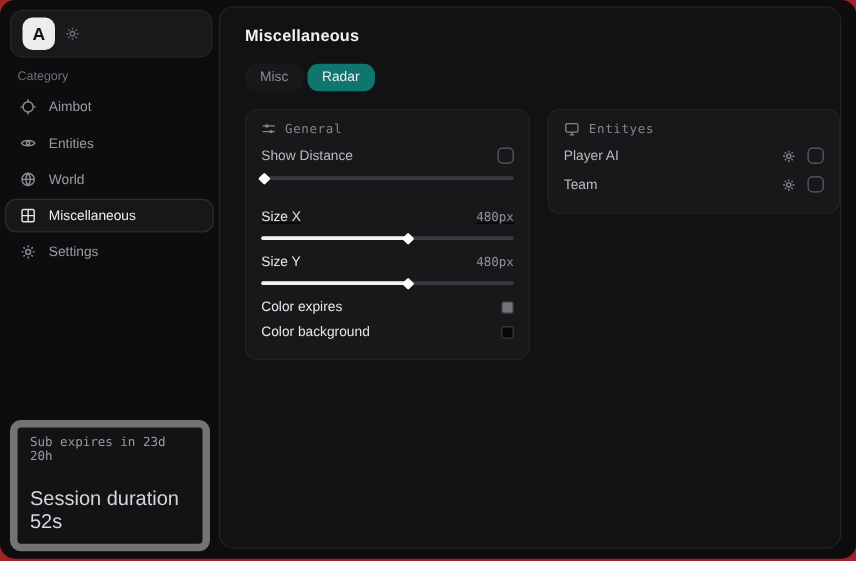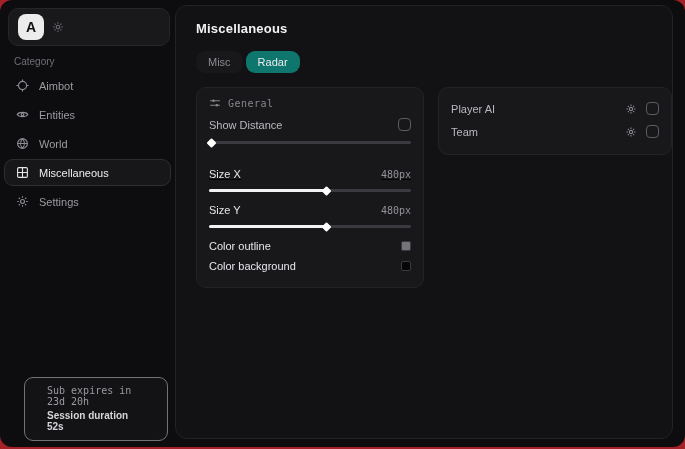--- a/index.html
+++ b/index.html
@@ -36,26 +36,26 @@
   .nav { position:absolute; left:4px; right:4px; top:72px; display:flex; flex-direction:column; gap:2px; }
   .nav-item {
     height:27px; display:flex; align-items:center; gap:10px;
     padding:0 11px; border-radius:9px; border:1px solid transparent;
     color:#9b9ba1; font-size:11px; cursor:pointer;
   }
   .nav-item .nico { display:flex; color:#8d8d94; }
   .nav-item.active { background:#17171a; border-color:#2d2d32; color:#ededf0; }
   .nav-item.active .nico { color:#e5e5e8; }
   .subbox {
-    position:absolute; left:24px; right:7px; bottom:6px;
-    background:#131316; border:1px solid #737373; border-radius:9px;
-    padding:7px 22px 8px;
+    position:absolute; left:8px; right:7px; bottom:6px;
+    background:#131316; border:6px solid #737373; border-radius:9px;
+    padding:7px 10px 8px;
   }
   .subline1 { color:#9a9aa0; font-size:10px; font-family:"DejaVu Sans Mono", monospace; }
-  .subline2 { color:#d6d6da; font-size:10px; font-weight:bold; margin-top:3px; }
+  .subline2 { color:#d6d6da; font-size:16px; font-weight:normal; margin-top:20px; }
   
   .main {
     position:absolute; left:175px; top:5px; right:12px; bottom:8px;
     background:#121214; border:1px solid #232327; border-radius:12px;
     padding:15px 0 0 20px;
   }
   .page-title { color:#f2f2f4; font-size:13px; font-weight:bold; letter-spacing:.2px; }
   .tabs { display:flex; gap:3px; margin-top:15px; }
   .tab {
     font-size:11px; padding:5px 12px; border-radius:9px; cursor:pointer;
@@ -205,31 +205,40 @@
 
         <div class="row" style="height:20px; margin-top:4px;justify-content:space-between;">
           <span class="row-label bright">Size Y</span>
           <span class="val">480px</span>
         </div>
         <div class="slider">
           <div class="fill" style="width: 58%;"></div>
         </div>
 
         <div class="row" style="height:20px;">
-          <span class="row-label bright">Color outline</span>
+          <span class="row-label bright">Color expires</span>
           <span class="swatch" style="background: rgb(116, 116, 122);"></span>
         </div>
 
         <div class="row" style="height:20px;">
           <span class="row-label bright">Color background</span>
           <span class="swatch" style="background: rgb(6, 6, 7);"></span>
         </div>
       </div>
 
       <div class="card card-entities">
+        <div class="card-head">
+          <span>
+            <svg width="13" height="12" viewBox="0 0 16 16" fill="none" stroke="currentColor" stroke-width="1.4">
+              <rect x="1.5" y="2.5" width="13" height="9" rx="1.5"></rect>
+                <path d="M5.5 14.5h5M8 11.5v3"></path>
+            </svg>
+          </span>
+          <span class="card-title">Entityes</span>
+        </div>
 
 
         <div class="row">
           <span class="row-label">Player AI</span>
           <span class="controls">
             <span class="gear">
               <svg width="12" height="12" viewBox="0 0 16 16" fill="none" stroke="currentColor" stroke-width="1.4">
                 <circle cx="8" cy="8" r="2.2"></circle>
                 <path d="M8 2v2M8 12v2M2 8h2M12 8h2M3.8 3.8l1.3 1.3M10.9 10.9l1.3 1.3M12.2 3.8l-1.3 1.3M5.1 10.9l-1.3 1.3"></path>
               </svg>

